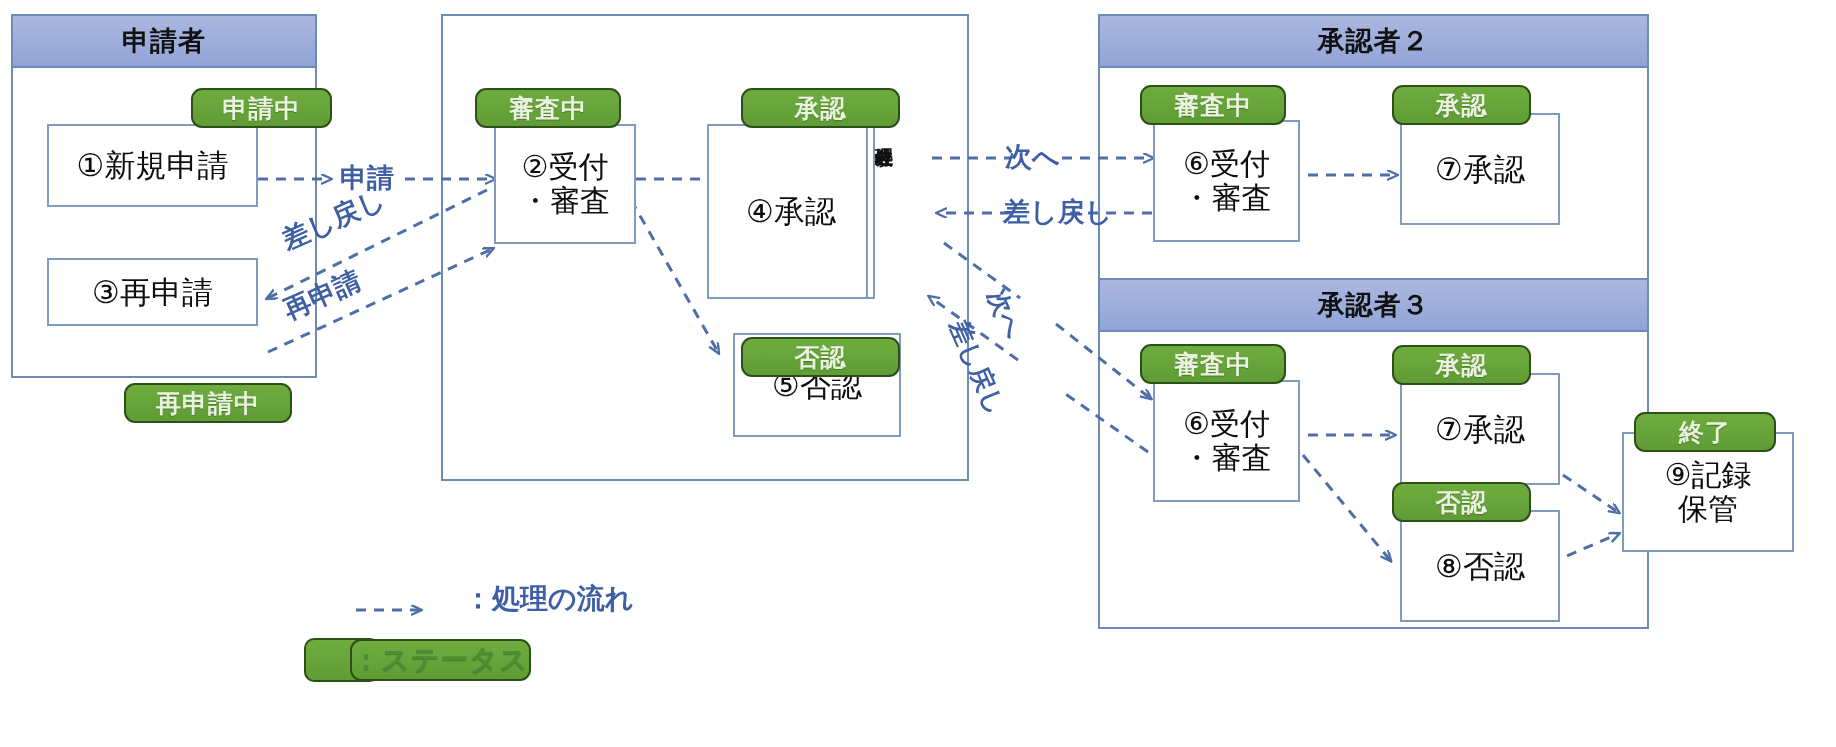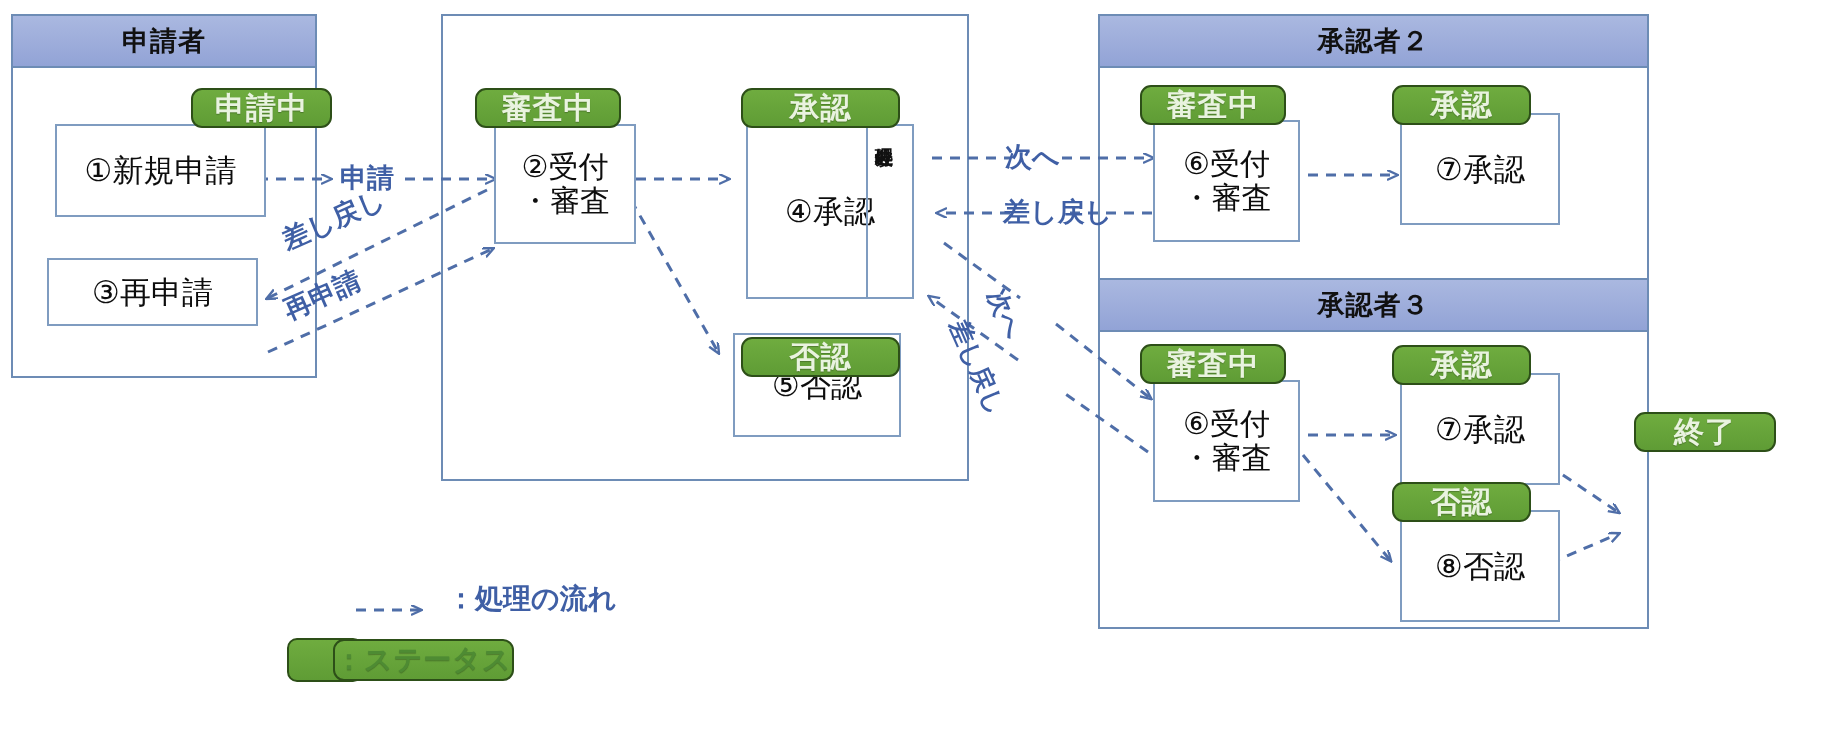--- a/index.html
+++ b/index.html
@@ -59,21 +59,21 @@
   .task.two-line{font-size:30px;}
 
   
   .status{
     position:absolute;
     box-sizing:border-box;
     background:linear-gradient(180deg,#6fac3f 0%,#5f9c35 100%);
     border:2px solid #2d4f18;
     border-radius:11px;
     color:#e9f3df;
-    font-size:30px;
+    font-size:25px;
     font-weight:700;
     display:flex;align-items:center;justify-content:center;
     text-shadow:0 1px 1px rgba(0,0,0,.25);
     font-family:"DejaVu Sans","Liberation Sans",sans-serif;
     z-index:6;
     letter-spacing:1px;
   }
 
   
   .vtext{
@@ -185,34 +185,35 @@
     <path class="dash" d="M1534,570 L1618,534" marker-end="url(#ah)"></path>
 
     <path class="dash" d="M356,610 L420,610" marker-end="url(#ah)"></path>
   </svg>
 
   <div class="lane" style="left:11px;top:14px;width:306px;height:364px;">
     <div class="lane-head">申請者</div>
     <div class="lane-body"></div>
   </div>
 
-  <div class="task" style="left:47px;top:124px;width:211px;height:93px;margin-left:8px;">①新規申請</div>
+  <div class="task" style="left:47px;top:124px;width:211px;height:83px;">①新規申請</div>
   <div class="status" style="left:191px;top:88px;width:141px;height:40px;">申請中</div>
 
   <div class="task" style="left:47px;top:258px;width:211px;height:68px;">③再申請</div>
+  <div class="status" style="left:124px;top:383px;width:168px;height:40px;">再申請中</div>
 
   <div class="lane" style="left:441px;top:14px;width:528px;height:467px;">
     <div class="lane-body"></div>
   </div>
 
   <div class="task two-line" style="left:494px;top:124px;width:142px;height:120px;">②受付
 ・審査</div>
   <div class="status" style="left:475px;top:88px;width:146px;height:40px;">審査中</div>
 
-  <div class="task" style="left:746px;top:124px;width:168px;height:175px;">④承認</div>
+  <div class="task" style="left:707px;top:124px;width:168px;height:175px;">④承認</div>
   <div class="vdiv" style="left:866px;top:124px;height:175px;"></div>
   <div class="vtext" style="left:872px;top:134px;height:155px;">分岐処理</div>
   <div class="status" style="left:741px;top:88px;width:159px;height:40px;">承認</div>
 
   <div class="task" style="left:733px;top:333px;width:168px;height:104px;">⑤否認</div>
   <div class="status" style="left:741px;top:337px;width:159px;height:40px;">否認</div>
 
   <div class="lane" style="left:1098px;top:14px;width:551px;height:270px;">
     <div class="lane-head">承認者２</div>
     <div class="lane-body"></div>
@@ -233,37 +234,39 @@
   <div class="task two-line" style="left:1153px;top:380px;width:147px;height:122px;">⑥受付
 ・審査</div>
   <div class="status" style="left:1140px;top:344px;width:146px;height:40px;">審査中</div>
 
   <div class="task" style="left:1400px;top:373px;width:160px;height:112px;">⑦承認</div>
   <div class="status" style="left:1392px;top:345px;width:139px;height:40px;">承認</div>
 
   <div class="task" style="left:1400px;top:510px;width:160px;height:112px;">⑧否認</div>
   <div class="status" style="left:1392px;top:482px;width:139px;height:40px;">否認</div>
 
+  <div class="task two-line" style="left:1622px;top:432px;width:172px;height:120px;">⑨記録
+保管</div>
   <div class="status" style="left:1634px;top:412px;width:142px;height:40px;">終了</div>
 
   <div class="alabel" style="left:340px;top:160px;">申請</div>
 
   <div class="alabel" style="left:276px;top:225px;transform:rotate(-24deg);transform-origin:left top;">差し戻し</div>
 
   <div class="alabel" style="left:278px;top:295px;transform:rotate(-24deg);transform-origin:left top;">再申請</div>
 
   <div class="alabel" style="left:1005px;top:139px;">次へ</div>
 
   <div class="alabel" style="left:1003px;top:194px;">差し戻し</div>
 
   <div class="alabel sm" style="left:1010px;top:284px;transform:rotate(66deg);transform-origin:left top;">次へ</div>
 
   <div class="alabel sm" style="left:972px;top:314px;transform:rotate(66deg);transform-origin:left top;">差し戻し</div>
 
-  <div class="legend" style="left:287px;top:580px;width:360px;height:120px;">
+  <div class="legend" style="left:304px;top:580px;width:360px;height:120px;">
     <div class="legend-row" style="left:0;top:0;">
       <span class="legend-text flow" style="margin-left:160px;">：処理の流れ</span>
     </div>
     <div class="legend-row" style="left:0;top:58px;">
       <span class="legend-chip" style="margin-left:0px;"></span>
       <span class="legend-text status" style="margin-left:46px;">：ステータス</span>
     </div>
   </div>
 
 </div>

